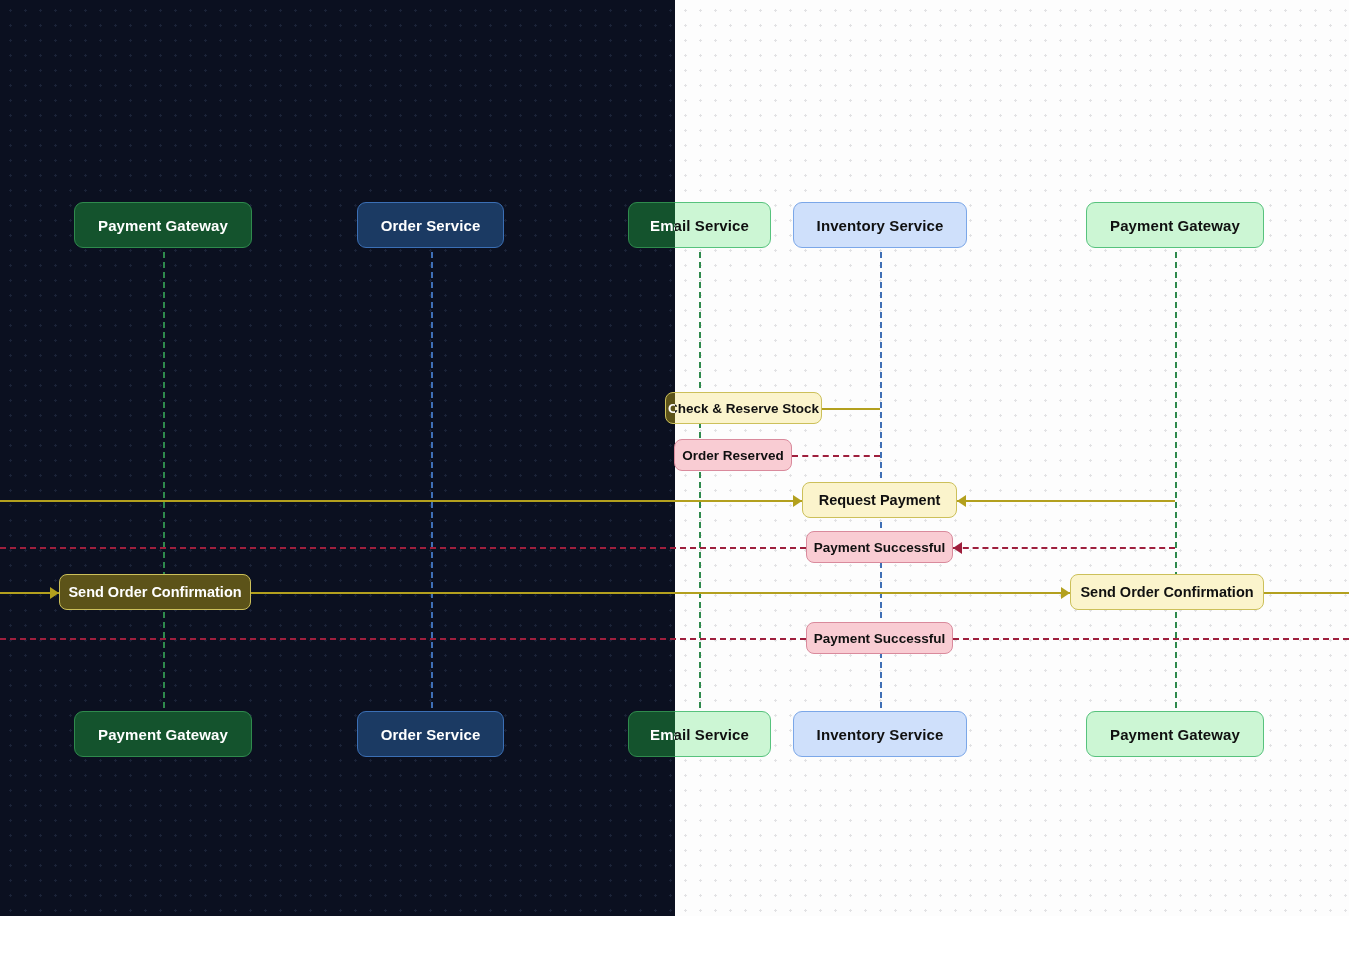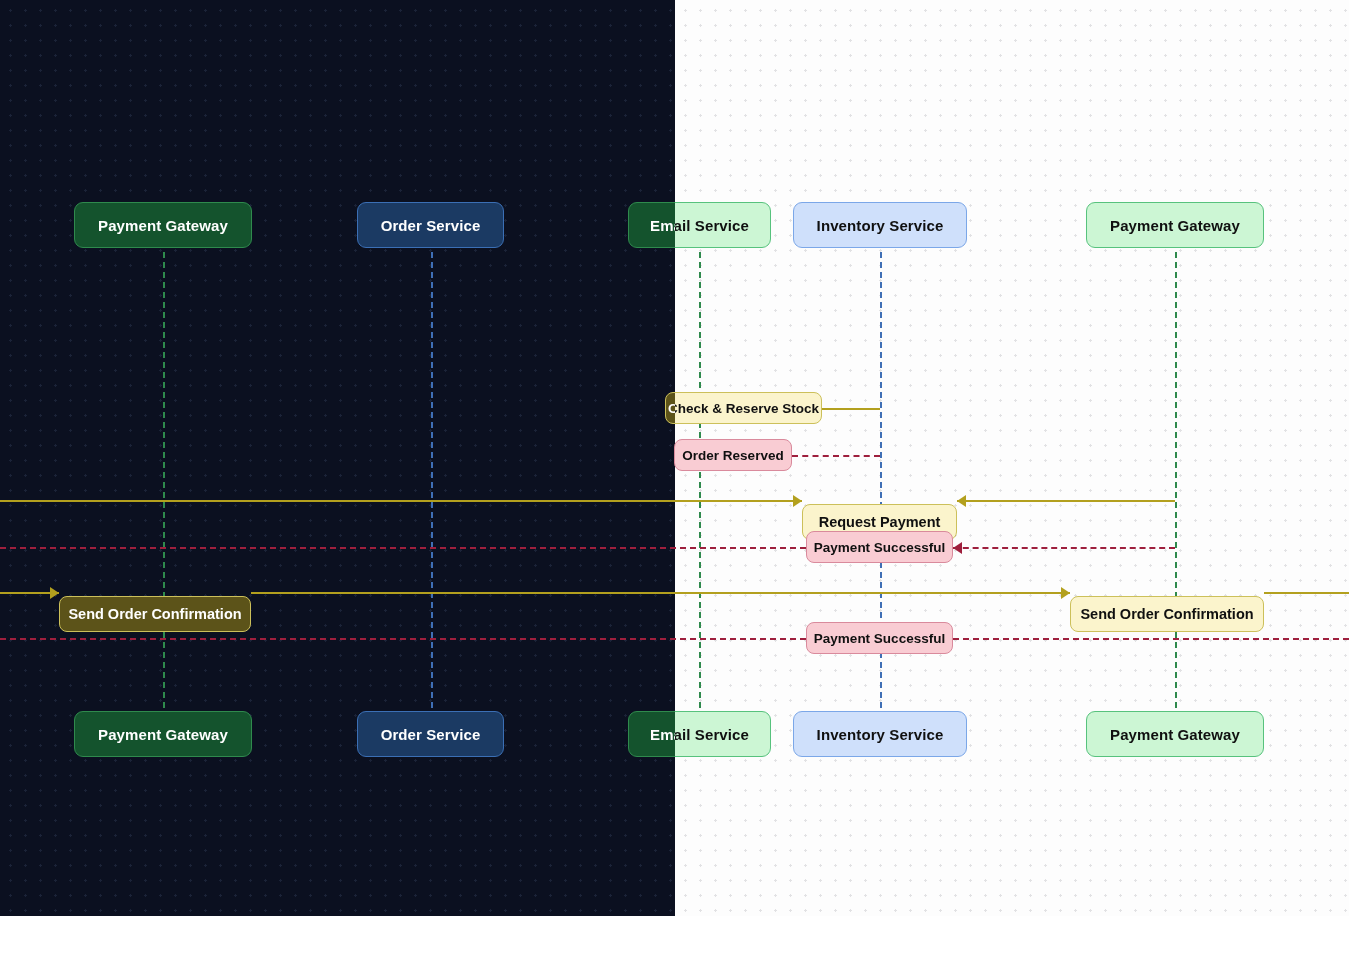--- a/index.html
+++ b/index.html
@@ -61,21 +61,21 @@
 
   
   .msglabel {
     position: absolute; height: 32px;
     border-radius: 8px; border-width: 1.4px; border-style: solid;
     display: flex; align-items: center; justify-content: center;
     padding: 0 14px;
     font-size: 13.5px; font-weight: bold;
     white-space: nowrap;
   }
-  .msglabel.big { height: 36px; font-size: 14.5px; padding: 0 16px; margin-top: 22px; }
+  .msglabel.big { height: 36px; font-size: 14.5px; padding: 0 16px; }
 </style>
 </head>
 <body>
 
 <div id="stage">
 
   <div class="pane" id="pane-dark">
     <div class="dots"></div>
     <div class="canvas" id="canvas-dark">
         <div class="lifeline" style="left: 163px; border-left-color: rgb(47, 138, 77);"></div>

